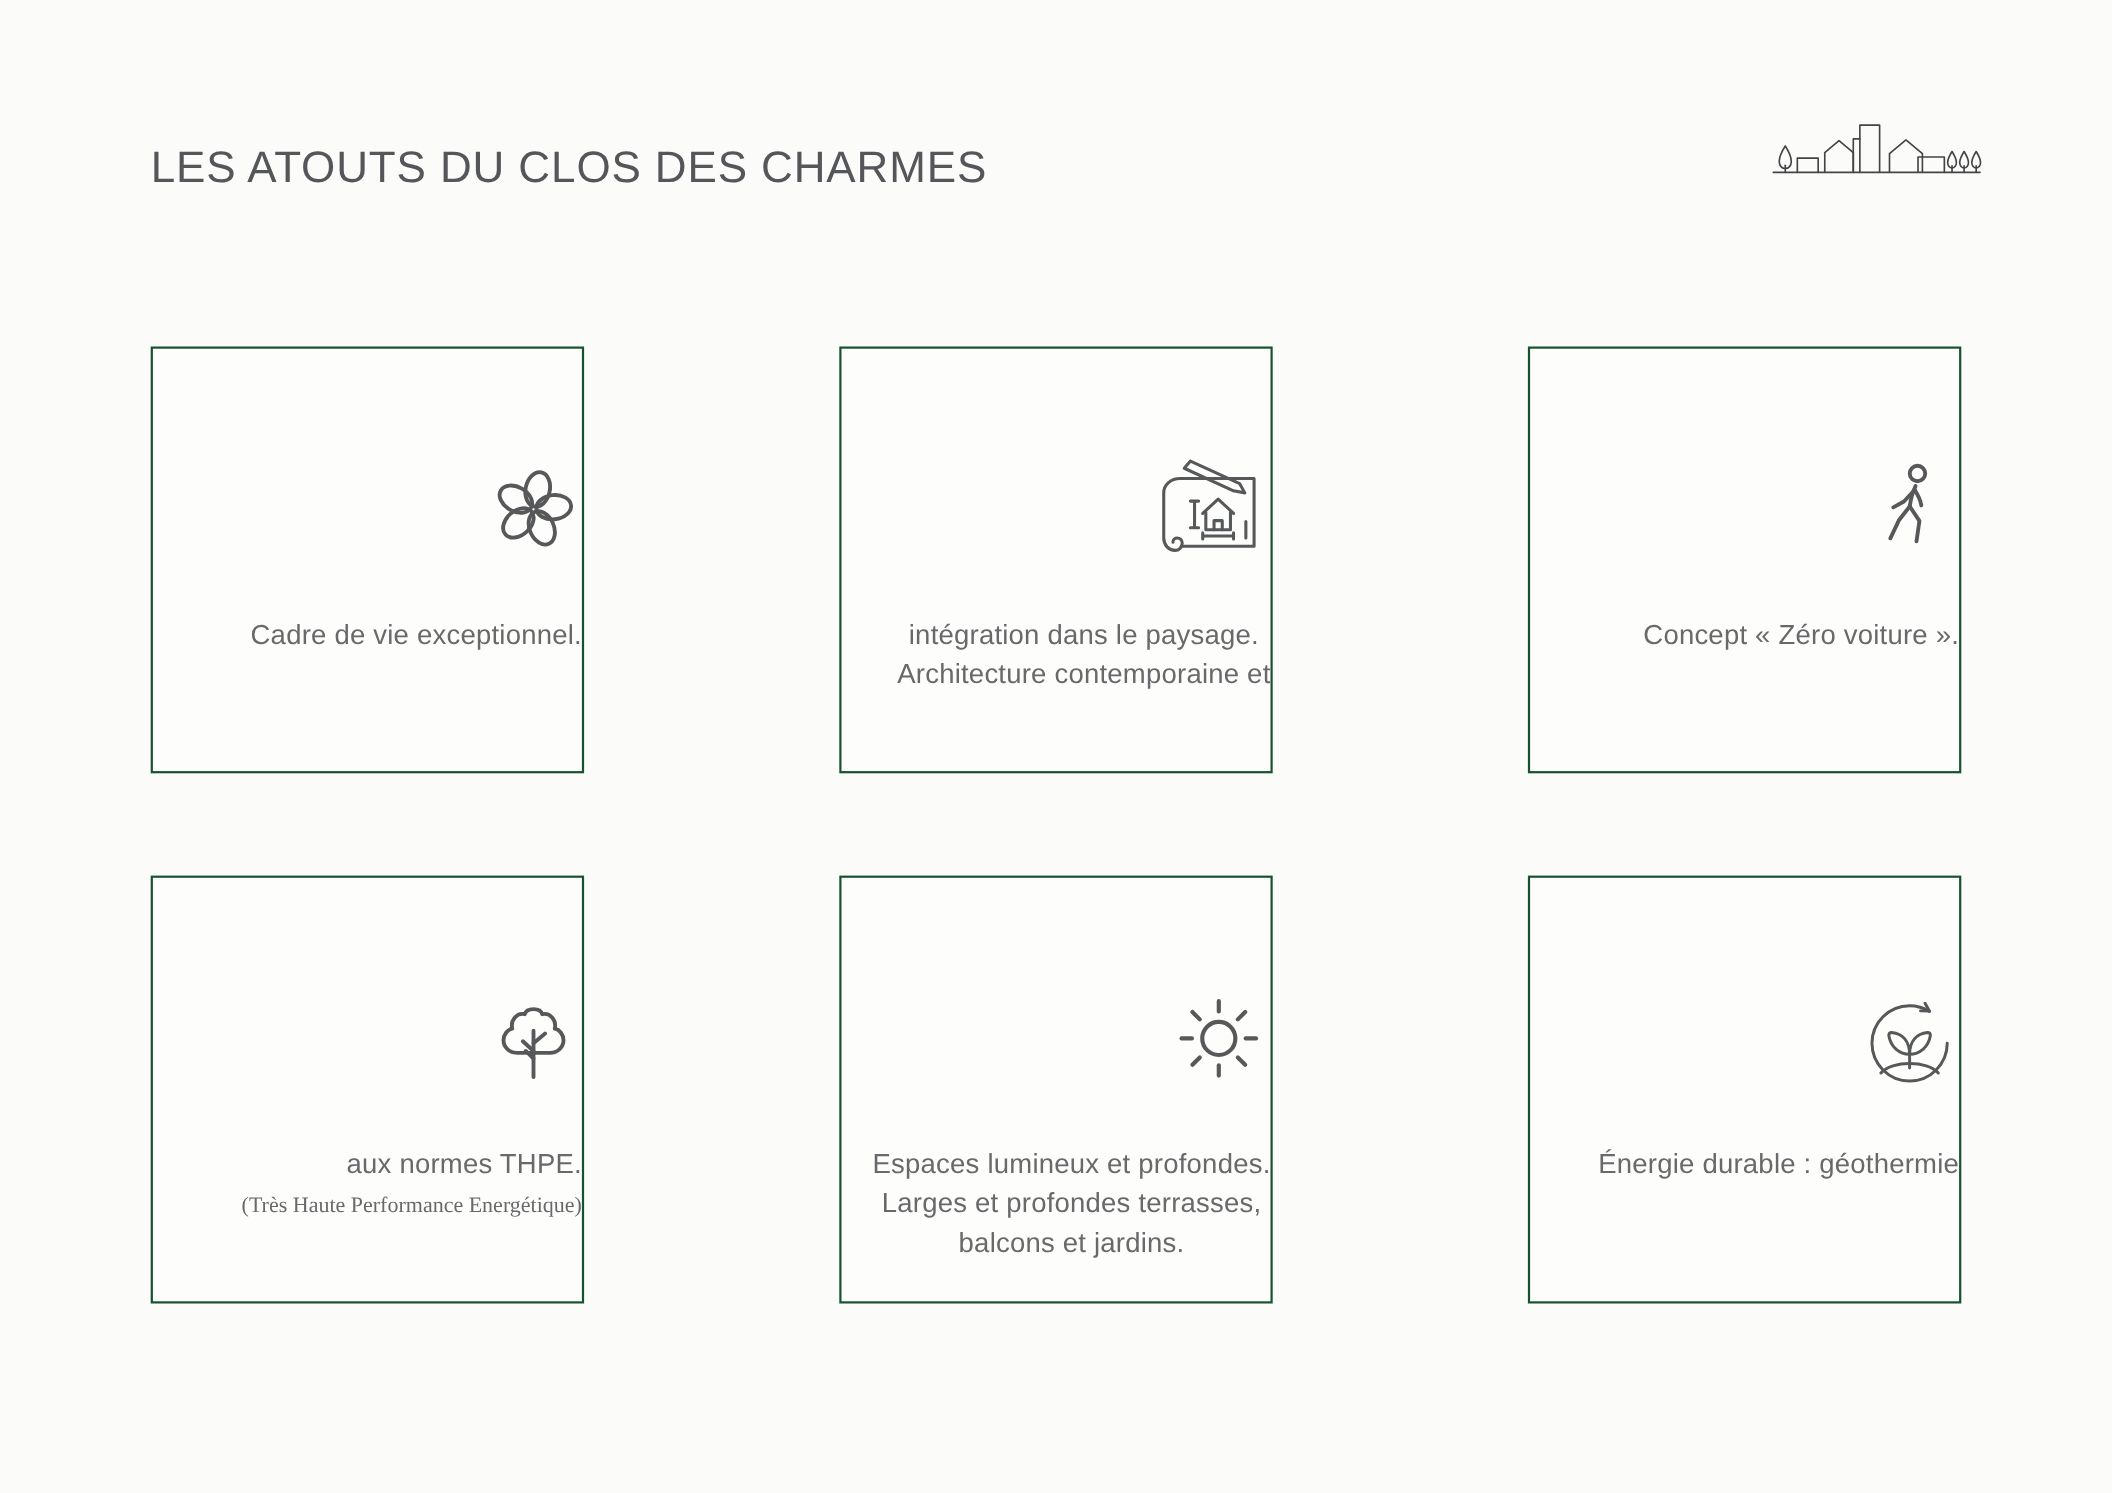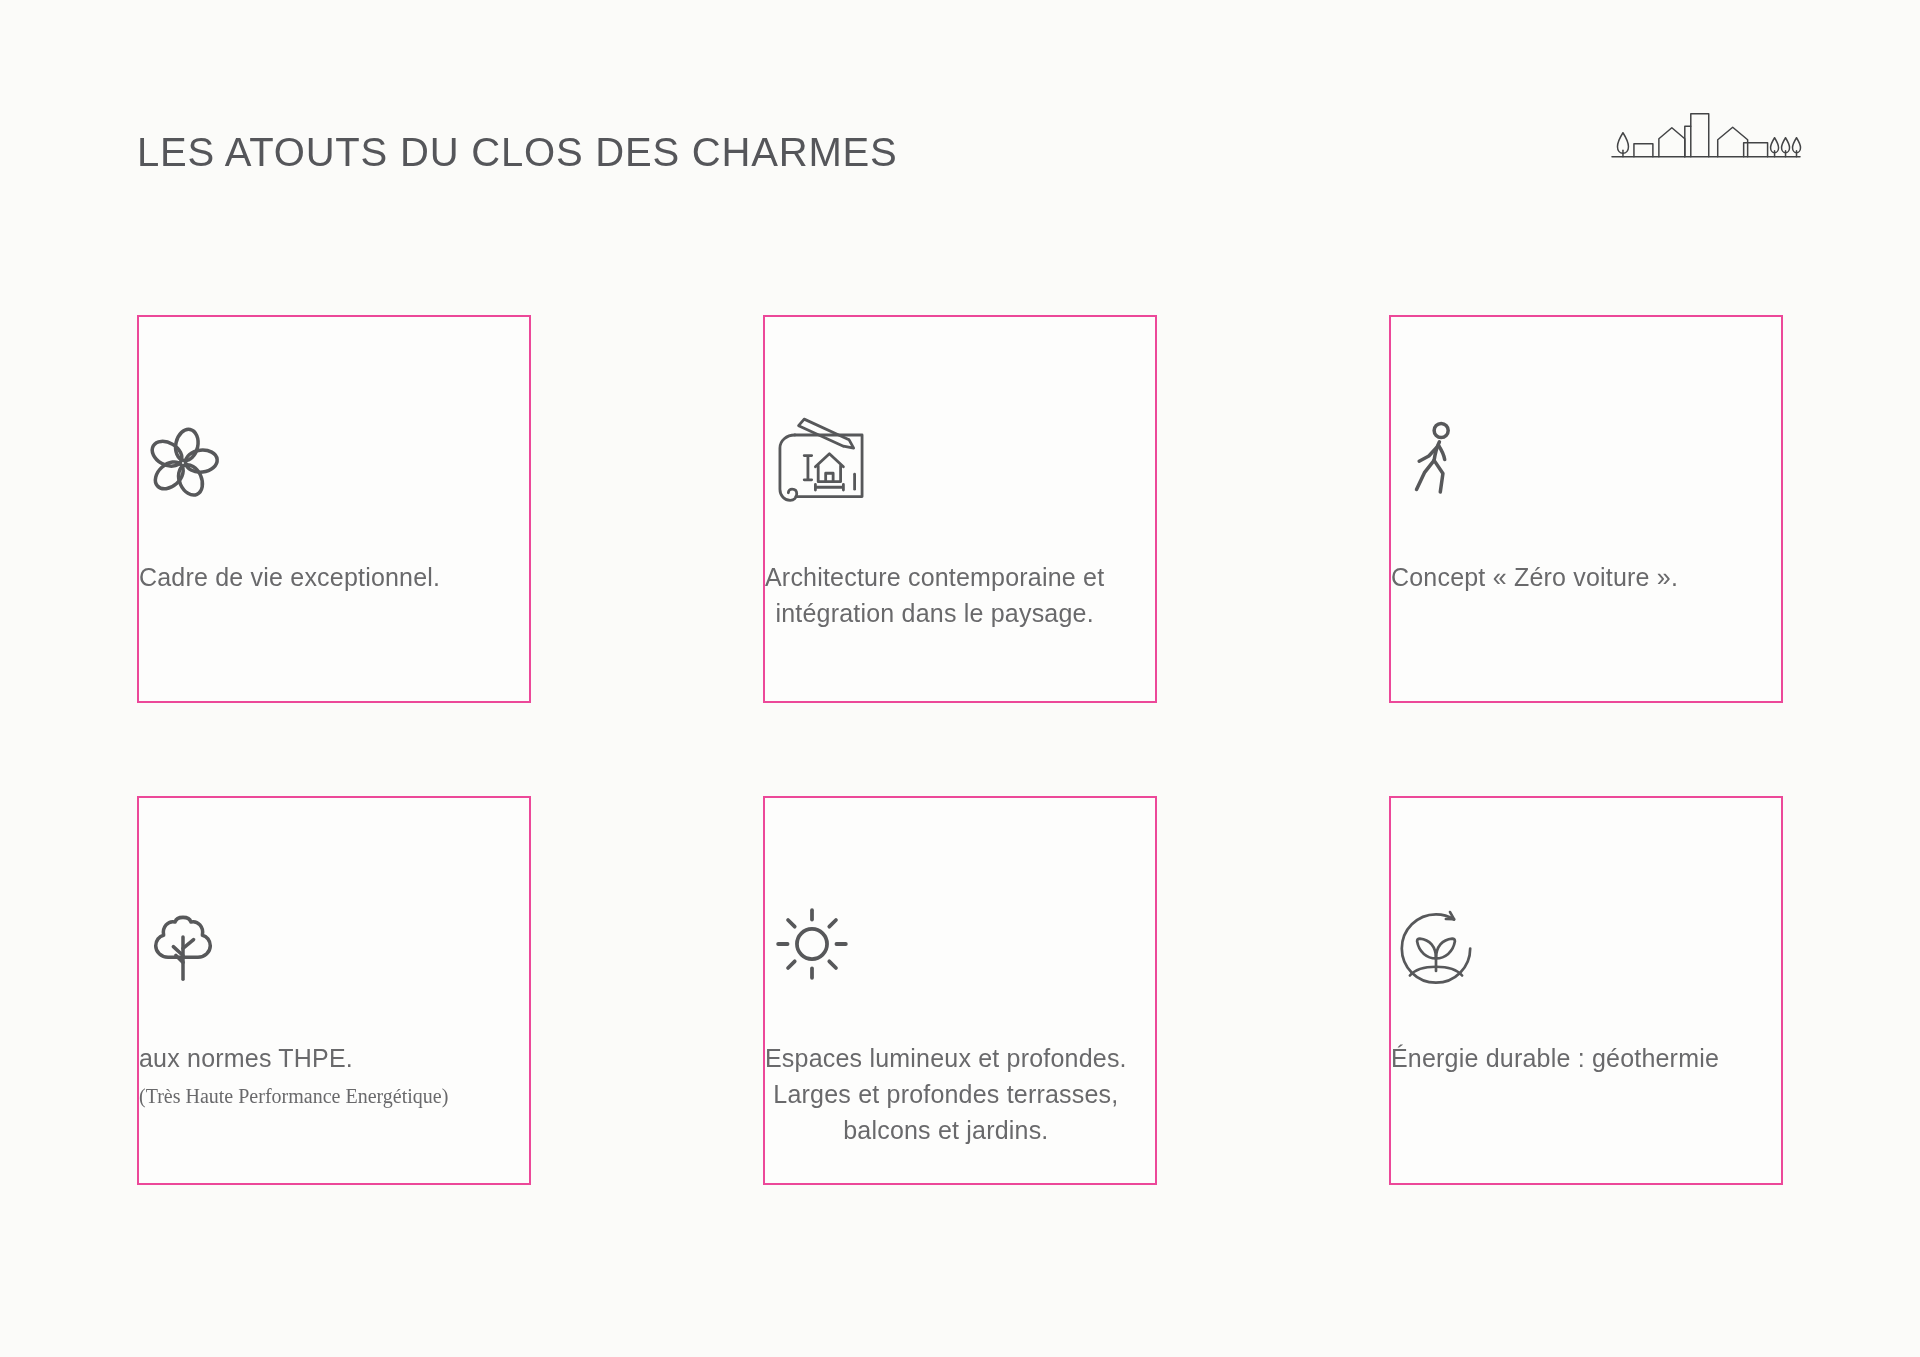--- a/index.html
+++ b/index.html
@@ -40,25 +40,25 @@
     left: 137px;
     top: 315px;
     display: grid;
     grid-template-columns: 394px 394px 394px;
     grid-template-rows: 388px 389px;
     column-gap: 232px;
     row-gap: 93px;
   }
   .card {
     box-sizing: border-box;
-    border: 2px solid #ec4899;
+    border: 2px solid #14532d;
     background: #fdfdfc;
     display: flex;
     flex-direction: column;
-    align-items: flex-start;
+    align-items: flex-end;
   }
   .card-icon {
     margin-top: 102px;
     height: 88px;
     display: flex;
     align-items: center;
     justify-content: center;
   }
   .card-icon svg { display: block; }
   .card-text {
@@ -139,22 +139,22 @@
             <path d="M57 53 V70 H81 V53"></path>
             <path d="M65 70 V61 H73 V70"></path>
             <path d="M46 42 V68 M42 42 H50 M42 68 H50"></path>
             <path d="M54 76 H84 M54 73 V79 M84 73 V79"></path>
             <path d="M96 62 V78"></path>
             <path d="M42 3 L90 25 M36 10 L84 32 M42 3 L36 10 M90 25 L95 34 L84 32"></path>
           </g>
         </svg>
       </div>
       <div class="card-text">
+        <div>intégration dans le paysage.</div>
         <div>Architecture contemporaine et</div>
-        <div>intégration dans le paysage.</div>
       </div>
     </section>
 
     <section class="card">
       <div class="card-icon">
         <svg width="88" height="92" viewBox="0 0 100 100" aria-hidden="true">
           <g class="ic" stroke-width="4.5">
             <circle cx="57" cy="13" r="8"></circle>
             <path d="M55 26 C52 32 50 40 49 47"></path>
             <path d="M54 30 L43 42 L32 48"></path>

